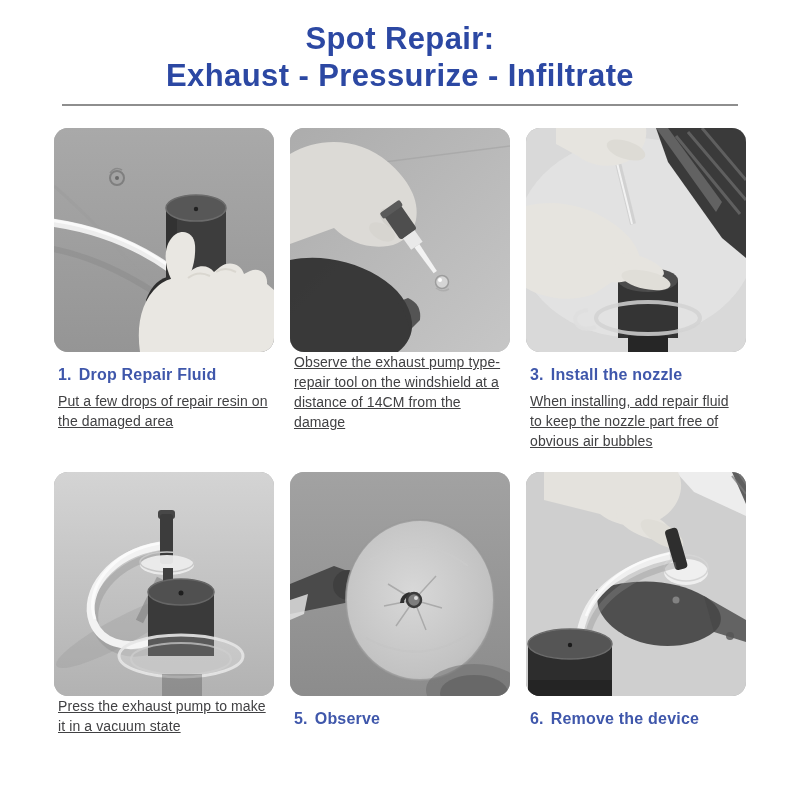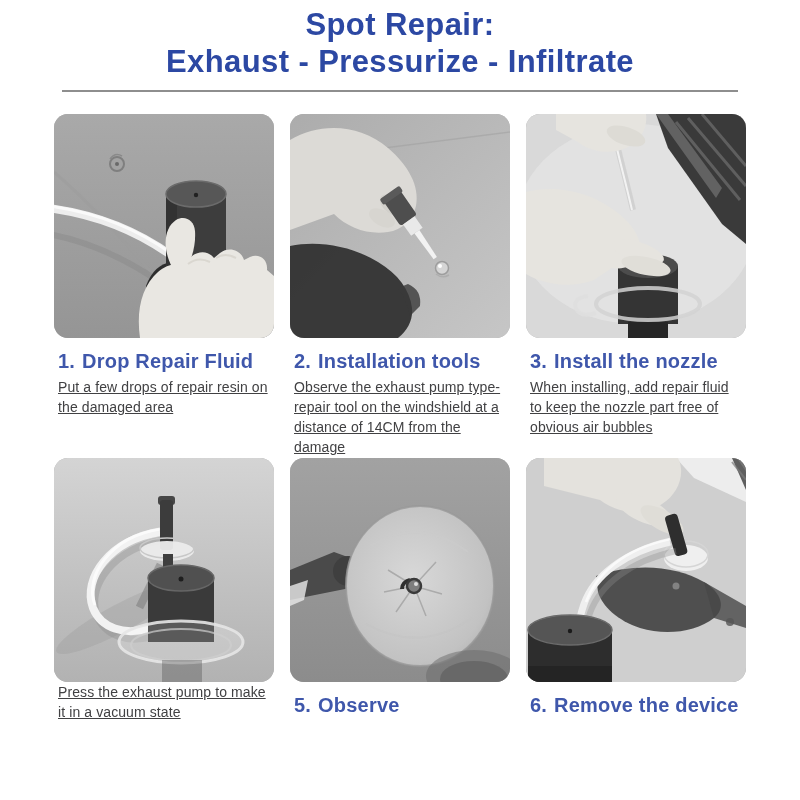--- a/index.html
+++ b/index.html
@@ -7,21 +7,21 @@
     padding: 0;
     width: 800px;
     height: 800px;
     background: #ffffff;
     overflow: hidden;
     font-family: "Liberation Sans", "DejaVu Sans", sans-serif;
   }
   .page { width: 800px; height: 800px; }
 
   
-  .header { text-align: center; padding-top: 6px; }
+  .header { text-align: center; padding-top: 20px; }
   .title {
     margin: 0;
     font-size: 31px;
     line-height: 37px;
     font-weight: 700;
     color: #2c48a3;
     letter-spacing: 0.4px;
   }
   .divider {
     width: 676px;
@@ -45,21 +45,21 @@
     height: 224px;
     margin: 0;
     border-radius: 14px;
     overflow: hidden;
     background: #a9a9a9;
   }
   .photo svg { display: block; width: 220px; height: 224px; }
 
   .step-title {
     margin: 12px 0 5px 4px;
-    font-size: 20px;
+    font-size: 16px;
     line-height: 22px;
     font-weight: 700;
     color: #3f57ab;
     letter-spacing: 0.2px;
   }
   .step-title .num { margin-right: 7px; }
   .step-desc {
     margin: 0 0 0 4px;
     width: 214px;
     font-size: 14px;
@@ -152,23 +152,20 @@
             <rect x="113" y="106" width="14" height="14" fill="#e9e9e9"></rect>
             <polygon points="117,120 123,120 122,152 118,152" fill="#f2f2f2"></polygon>
           </g>
           <g>
             <circle cx="152" cy="154" r="6.5" fill="#d8d8d8" stroke="#9a9a9a" stroke-width="1.5" opacity=".9"></circle>
             <circle cx="150" cy="152" r="2" fill="#ffffff"></circle>
             <path d="M146 160 q6 5 13 1" stroke="#aaaaaa" stroke-width="1.5" fill="none" opacity=".8"></path>
           </g>
         </svg>
       </figure>
-      <h2 class="step-title">
-        <span class="num">2.</span><span>Installation tools</span>
-      </h2>
       <p class="step-desc">Observe the exhaust pump type-repair tool on the windshield at a distance of 14CM from the damage</p>
     </section>
 
     <section class="step">
       <figure class="photo">
         <svg viewBox="0 0 220 224" xmlns="http://www.w3.org/2000/svg">
           <rect width="220" height="224" fill="#d9d9d9"></rect>
           <ellipse cx="110" cy="110" rx="120" ry="100" fill="#e6e6e6" opacity=".7"></ellipse>
           <g>
             <polygon points="130,0 220,0 220,130 196,110 142,34" fill="#3a3a3a"></polygon>

